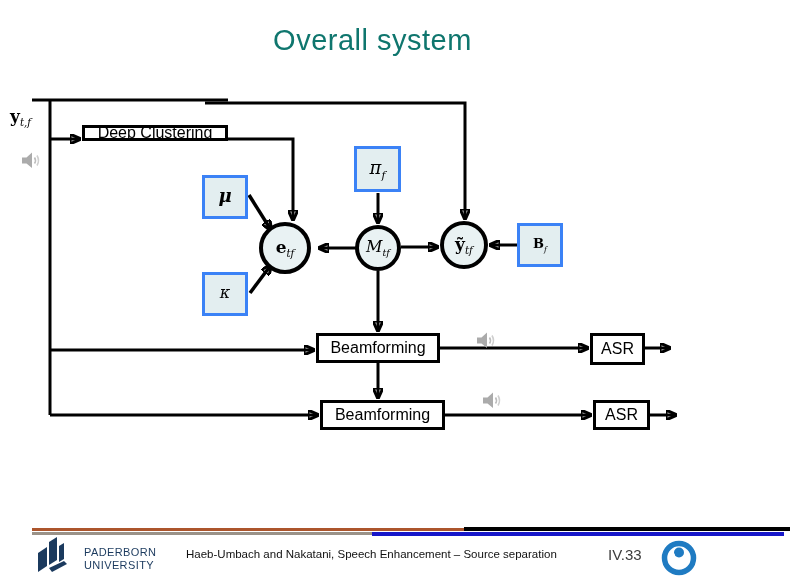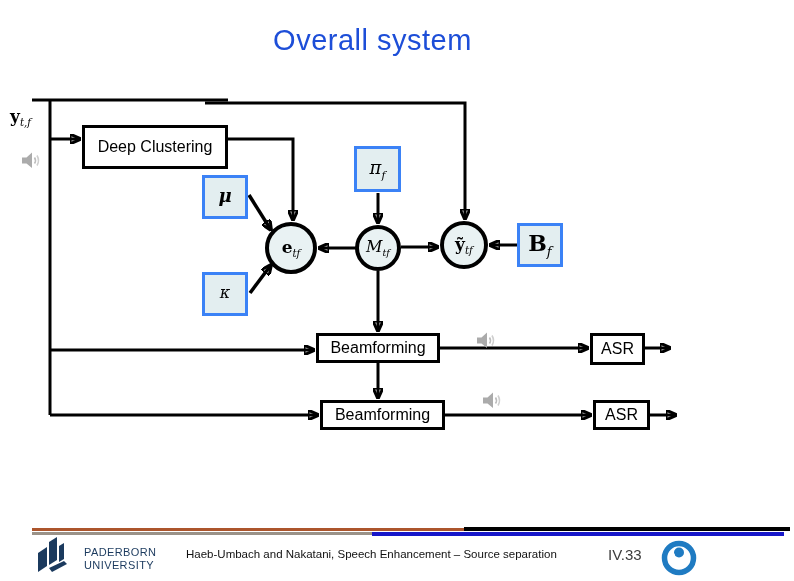--- a/index.html
+++ b/index.html
@@ -4,21 +4,21 @@
 <style>
   html,body{margin:0;padding:0;background:#fff;}
   .slide{
     position:relative;width:794px;height:581px;background:#ffffff;overflow:hidden;
     font-family:"Liberation Sans",sans-serif;
   }
   .abs{position:absolute;}
   
   .title{
     left:0;top:24px;width:745px;text-align:center;
-    font-size:29px;color:#1d4ed8;letter-spacing:0.5px;
+    font-size:29px;color:#0f766e;letter-spacing:0.5px;
   }
   
   .wires{left:0;top:0;z-index:1;}
   .wires path{stroke:#000;stroke-width:3;fill:none;}
   .wires path.diag{stroke-width:3.5;}
   
   .box{
     box-sizing:border-box;z-index:2;display:flex;align-items:center;justify-content:center;
     background:#fff;border:3px solid #000;font-size:16px;color:#000;
   }
@@ -96,38 +96,38 @@
     </svg>
   </div>
   <div class="abs spk" style="left:482px;top:391px;">
     <svg width="21" height="19" viewBox="0 0 21 19">
       <polygon points="1,6.5 5.5,6.5 11,1.5 11,17 5.5,12.5 1,12.5" fill="#ABABAB"></polygon>
       <path d="M13.5,6.5 Q15.5,9.5 13.5,12.5" stroke="#BDBDBD" fill="none" stroke-width="1.6"></path>
       <path d="M16,4.5 Q19,9.5 16,14.5" stroke="#CFCFCF" fill="none" stroke-width="1.6"></path>
     </svg>
   </div>
 
-  <div class="abs box" style="left:82px;top:125px;width:146px;height:44px;">
+  <div class="abs box" style="left:82px;top:125px;width:146px;height:16px;">
     <span>Deep Clustering</span>
   </div>
 
   <div class="abs parambox" style="left:354px;top:146px;width:47px;height:46px;">
     <span class="math" style="font-size:18px;"><span class="m-it">π</span><sub>f</sub></span>
   </div>
   <div class="abs parambox" style="left:202px;top:175px;width:46px;height:44px;">
     <span class="math" style="font-size:18px;"><span class="m-bi">μ</span><sub></sub></span>
   </div>
   <div class="abs parambox" style="left:202px;top:272px;width:46px;height:44px;">
     <span class="math" style="font-size:16px;"><span class="m-it">κ</span><sub></sub></span>
   </div>
   <div class="abs parambox" style="left:517px;top:223px;width:46px;height:44px;">
-    <span class="math" style="font-size:22px;"><span class="m-b">B</span><sub>f</sub></span>
+    <span class="math" style="font-size:13px;"><span class="m-b">B</span><sub>f</sub></span>
   </div>
 
-  <div class="abs circlenode" style="left:265px;top:222px;width:52px;height:52px;text-align:center;">
+  <div class="abs circlenode" style="left:259px;top:222px;width:52px;height:52px;text-align:center;">
     <span class="math" style="font-size:17px;"><span class="m-b">e</span><sub>tf</sub></span>
   </div>
   <div class="abs circlenode" style="left:355px;top:225px;width:46px;height:46px;">
     <span class="math" style="font-size:16px;"><span class="m-it">M</span><sub>tf</sub></span>
   </div>
   <div class="abs circlenode" style="left:440px;top:221px;width:48px;height:48px;">
     <span class="math" style="font-size:17px;"><span class="m-b">ỹ</span><sub>tf</sub></span>
   </div>
 
   <div class="abs box" style="left:316px;top:333px;width:124px;height:30px;">

